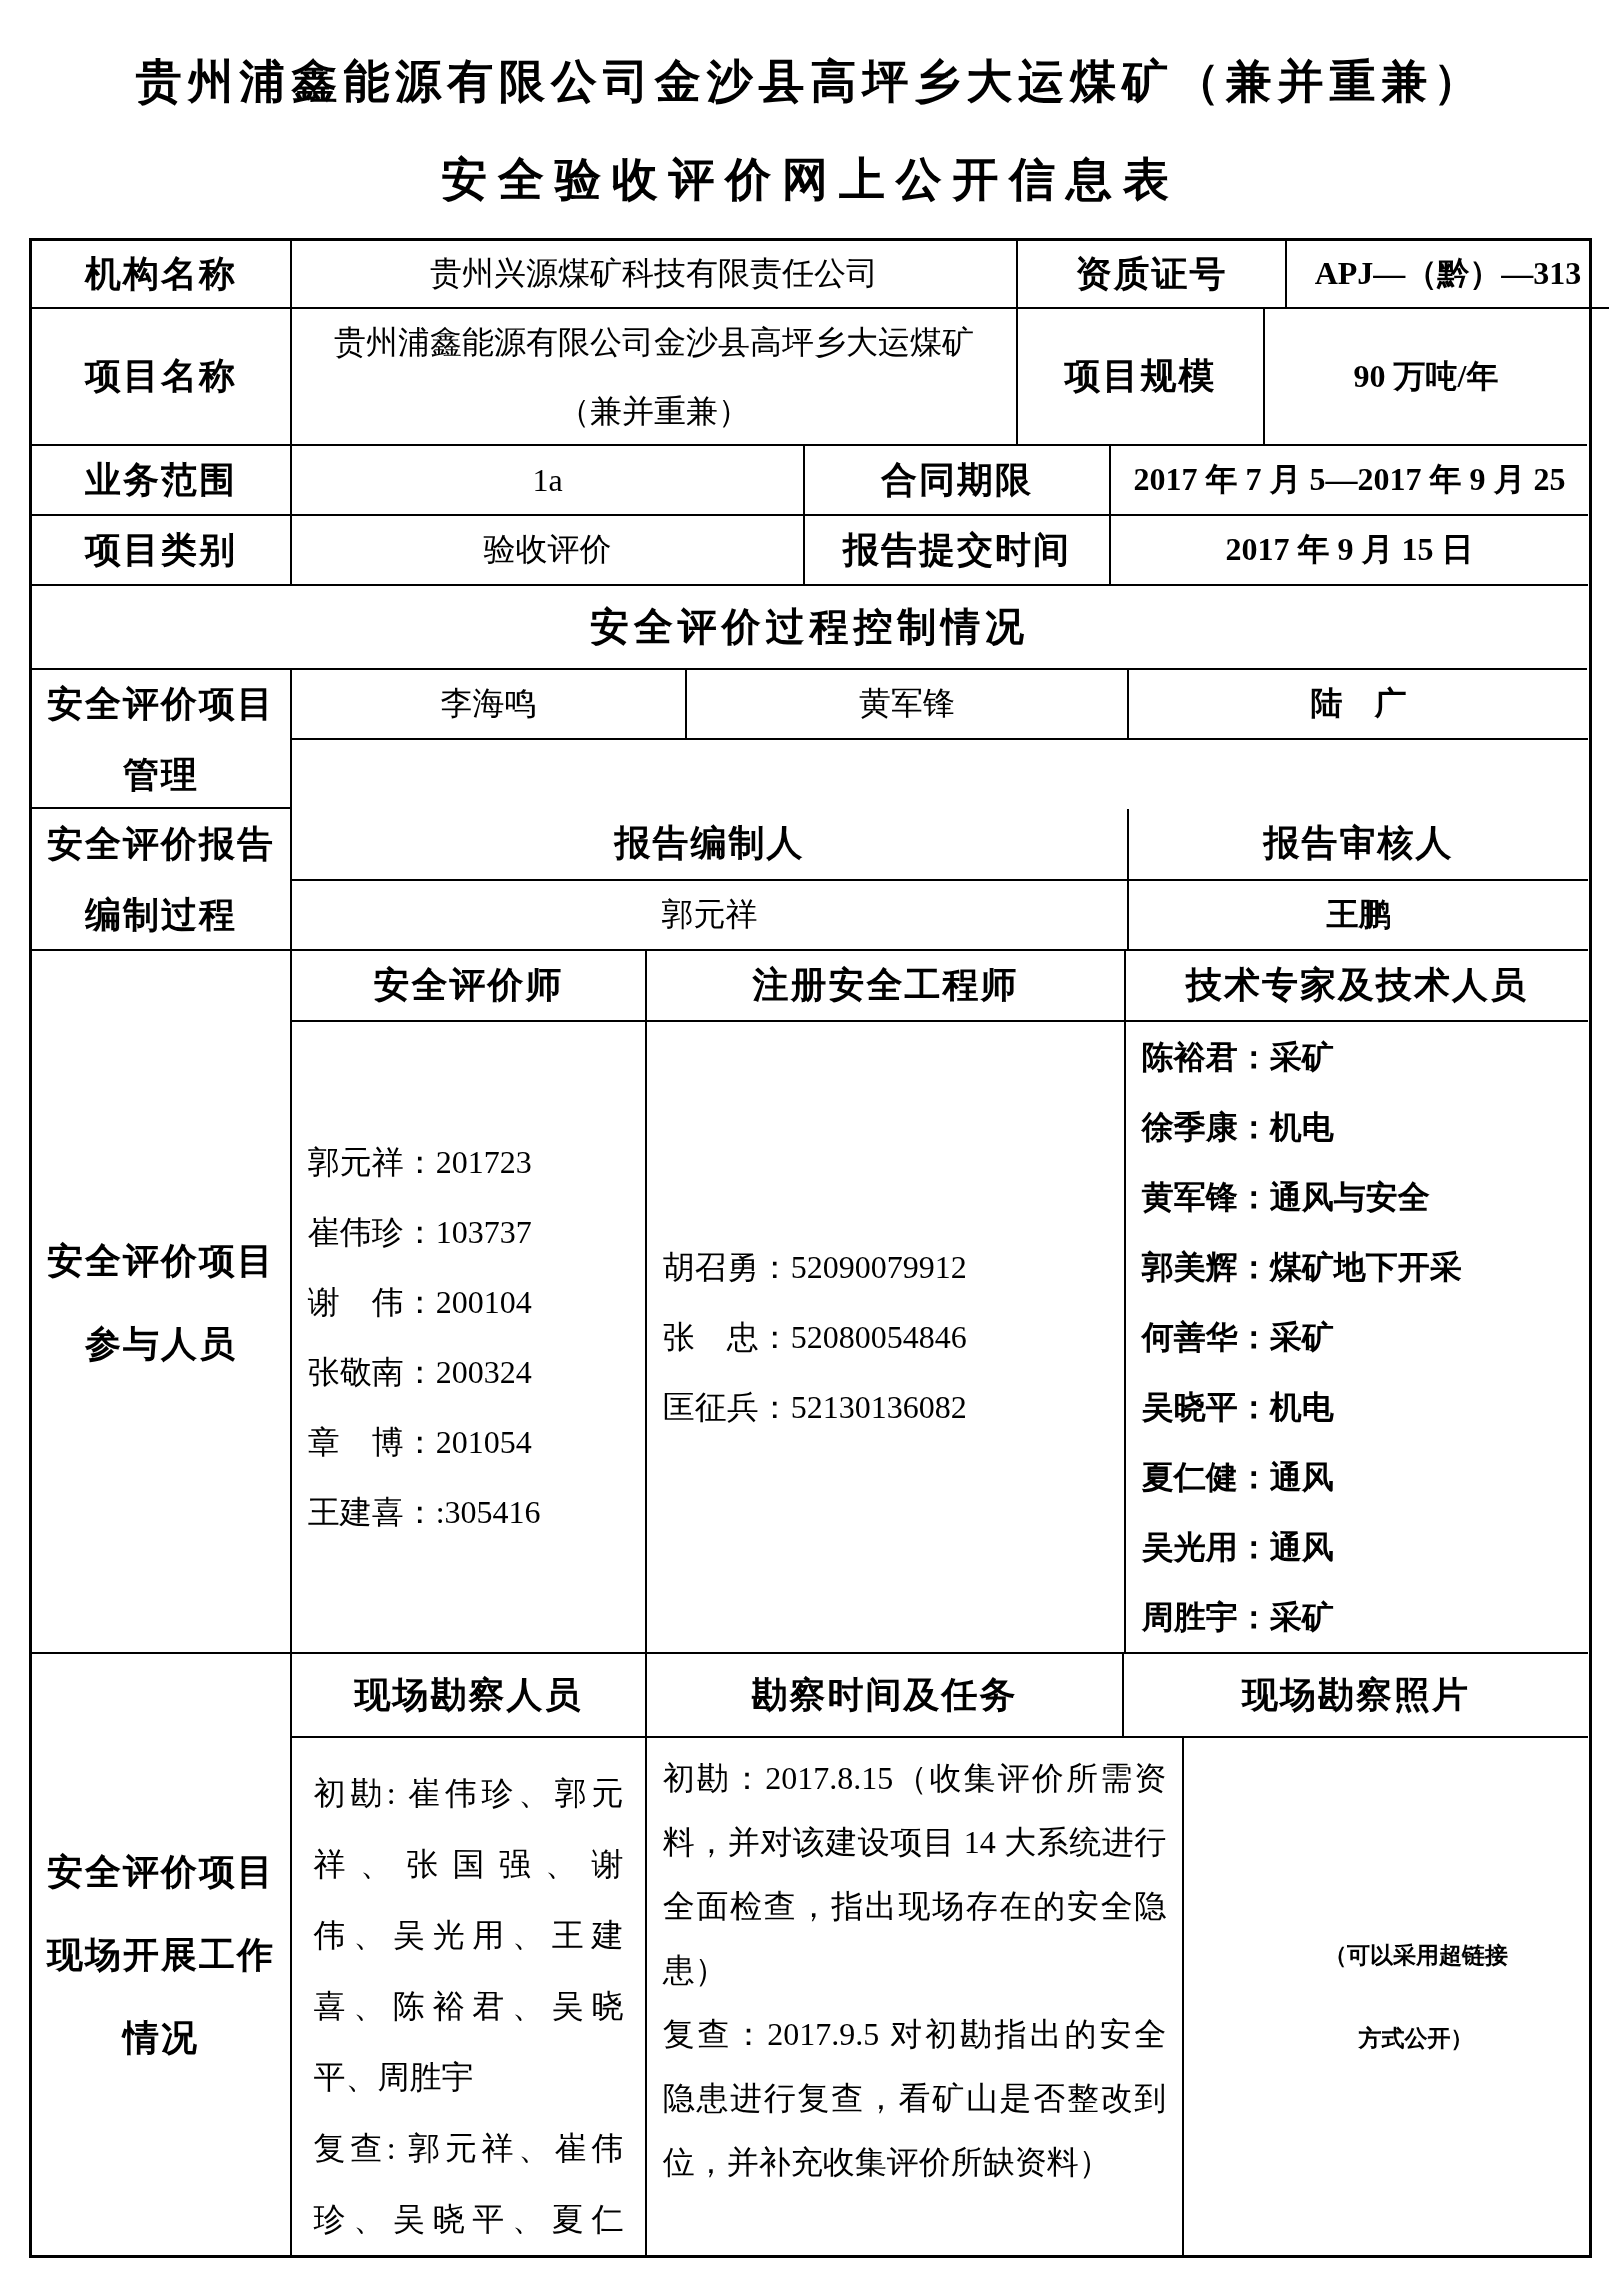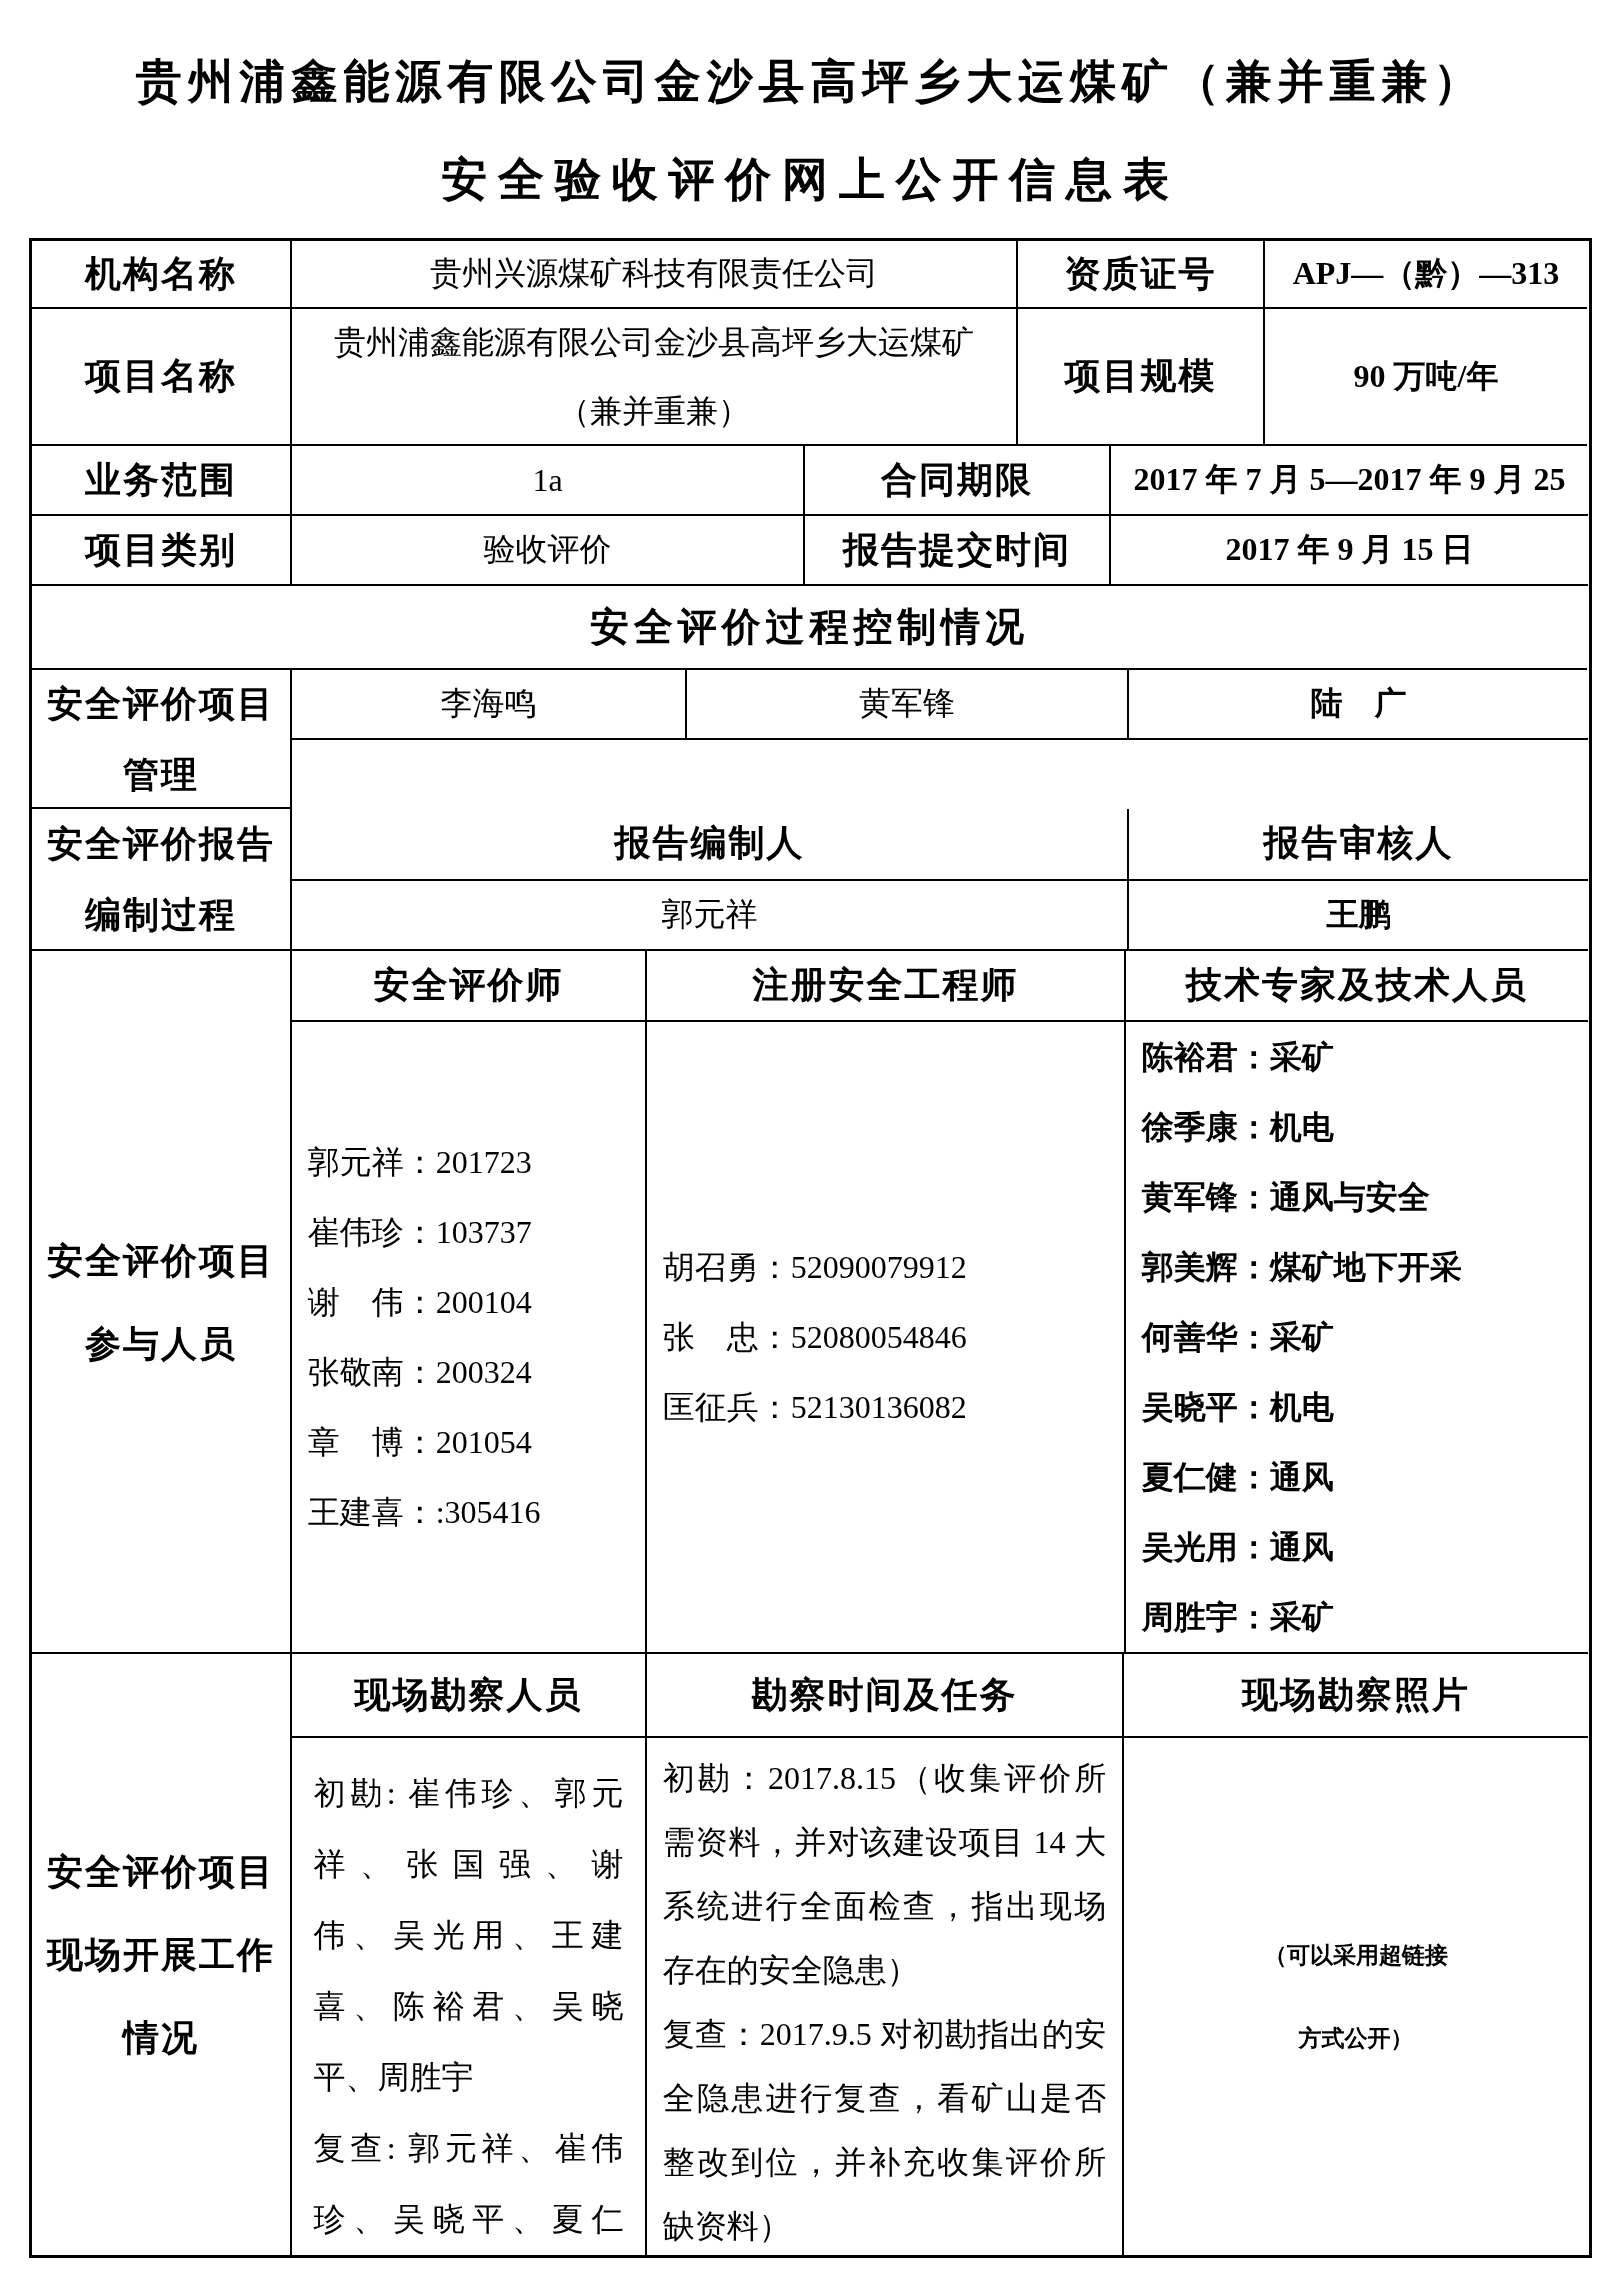--- a/index.html
+++ b/index.html
@@ -54,21 +54,21 @@
 <div class="page">
 
   <div class="doc-title t1">贵州浦鑫能源有限公司金沙县高坪乡大运煤矿（兼并重兼）</div>
   <div class="doc-title t2">安全验收评价网上公开信息表</div>
 
   <div class="doc-table">
 
     <div class="trow" style="height:68px">
       <div class="cell label" style="width:260px">机构名称</div>
       <div class="cell value" style="width:726px">贵州兴源煤矿科技有限责任公司</div>
-      <div class="cell label" style="width:247px">资质证号</div>
+      <div class="cell label" style="width:269px">资质证号</div>
       <div class="cell value lastcol" style="width:322px">APJ—（黔）—313</div>
     </div>
 
     <div class="trow" style="height:137px">
       <div class="cell label" style="width:260px">项目名称</div>
       <div class="cell value wrapval" style="width:726px">贵州浦鑫能源有限公司金沙县高坪乡大运煤矿（兼并重兼）</div>
       <div class="cell label" style="width:247px">项目规模</div>
       <div class="cell value lastcol" style="width:322px">90 万吨/年</div>
     </div>
 
@@ -171,21 +171,21 @@
         <div class="trow" style="height:84px">
           <div class="cell label" style="width:355px">现场勘察人员</div>
           <div class="cell label" style="width:477px">勘察时间及任务</div>
           <div class="cell label lastcol" style="width:464px">现场勘察照片</div>
         </div>
         <div class="trow" style="height:517px">
           <div class="cell paracell surveyors no-bb" style="width:355px">
             <p>初勘: 崔伟珍、郭元祥、张国强、谢　伟、吴光用、王建喜、陈裕君、吴晓平、周胜宇</p>
             <p>复查: 郭元祥、崔伟珍、吴晓平、夏仁健、黄军锋、肖顺平。</p>
           </div>
-          <div class="cell paracell tasks no-bb" style="width:477px">
+          <div class="cell paracell tasks no-bb" style="width:537px">
             <p>初勘：2017.8.15（收集评价所需资料，并对该建设项目 14 大系统进行全面检查，指出现场存在的安全隐患）</p>
             <p>复查：2017.9.5 对初勘指出的安全隐患进行复查，看矿山是否整改到位，并补充收集评价所缺资料）</p>
           </div>
           <div class="cell photos lastcol no-bb" style="width:464px">
             <div>（可以采用超链接</div>
             <div>方式公开）</div>
           </div>
         </div>
       </div>
     </div>

